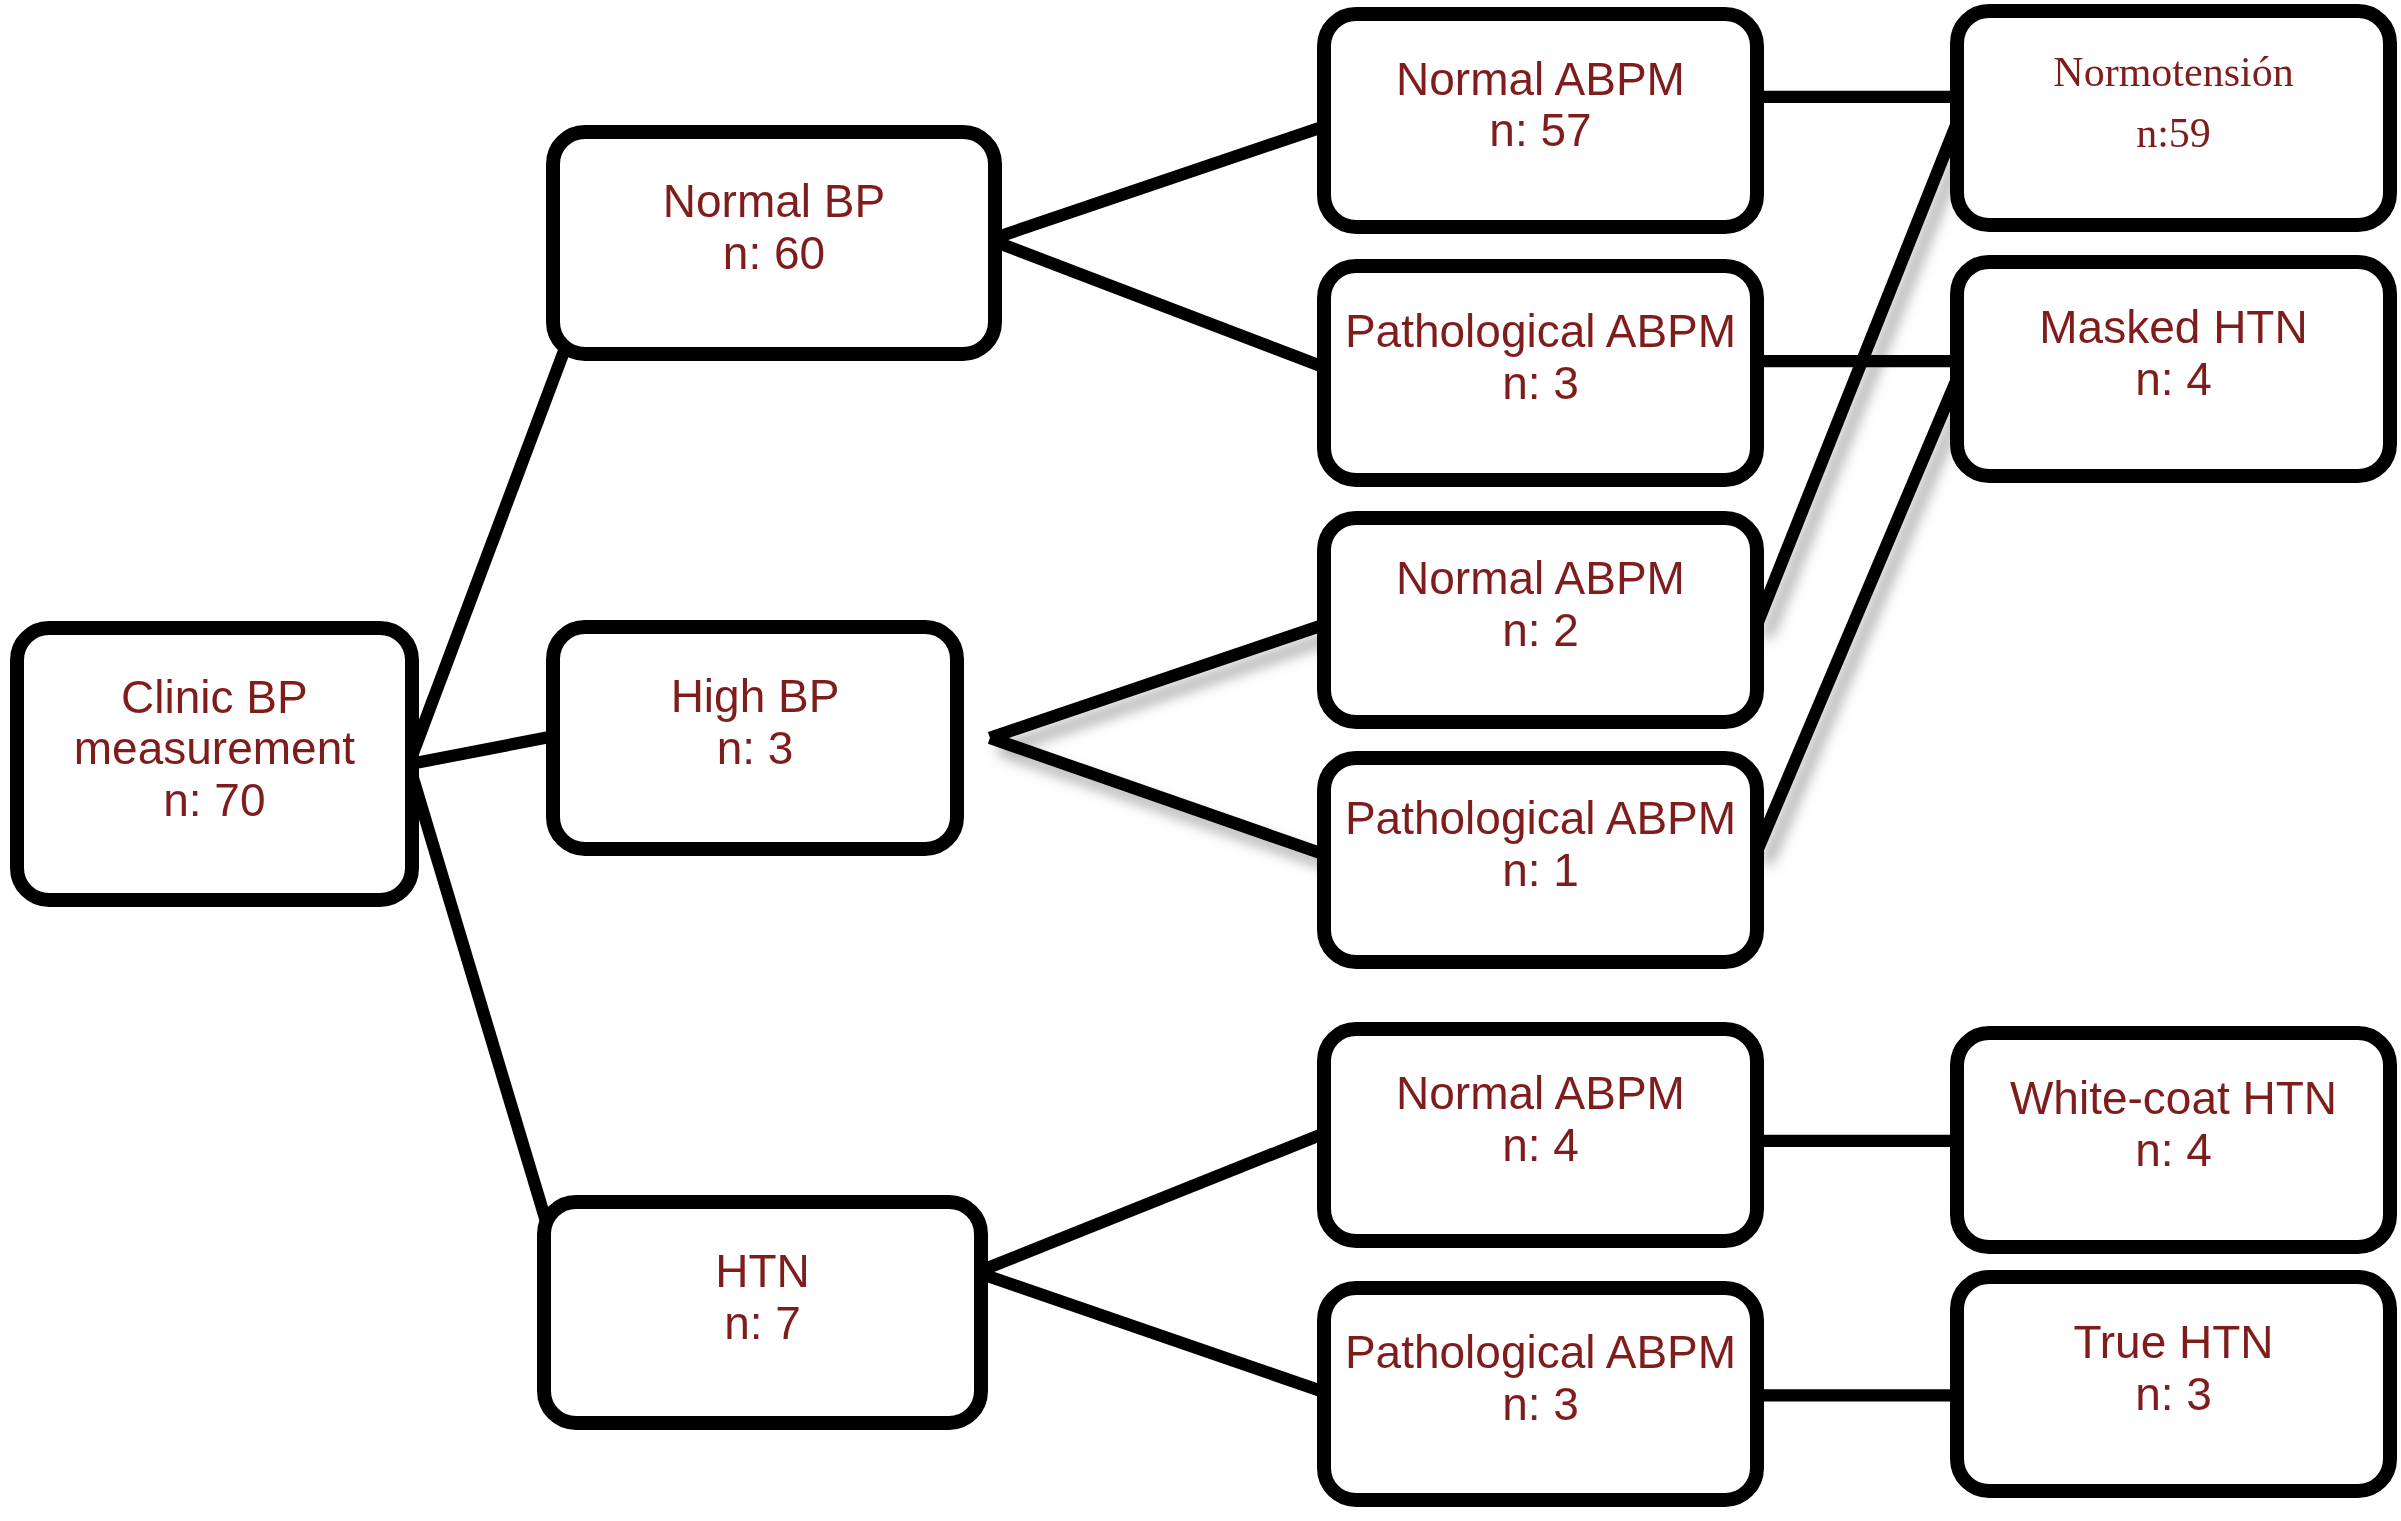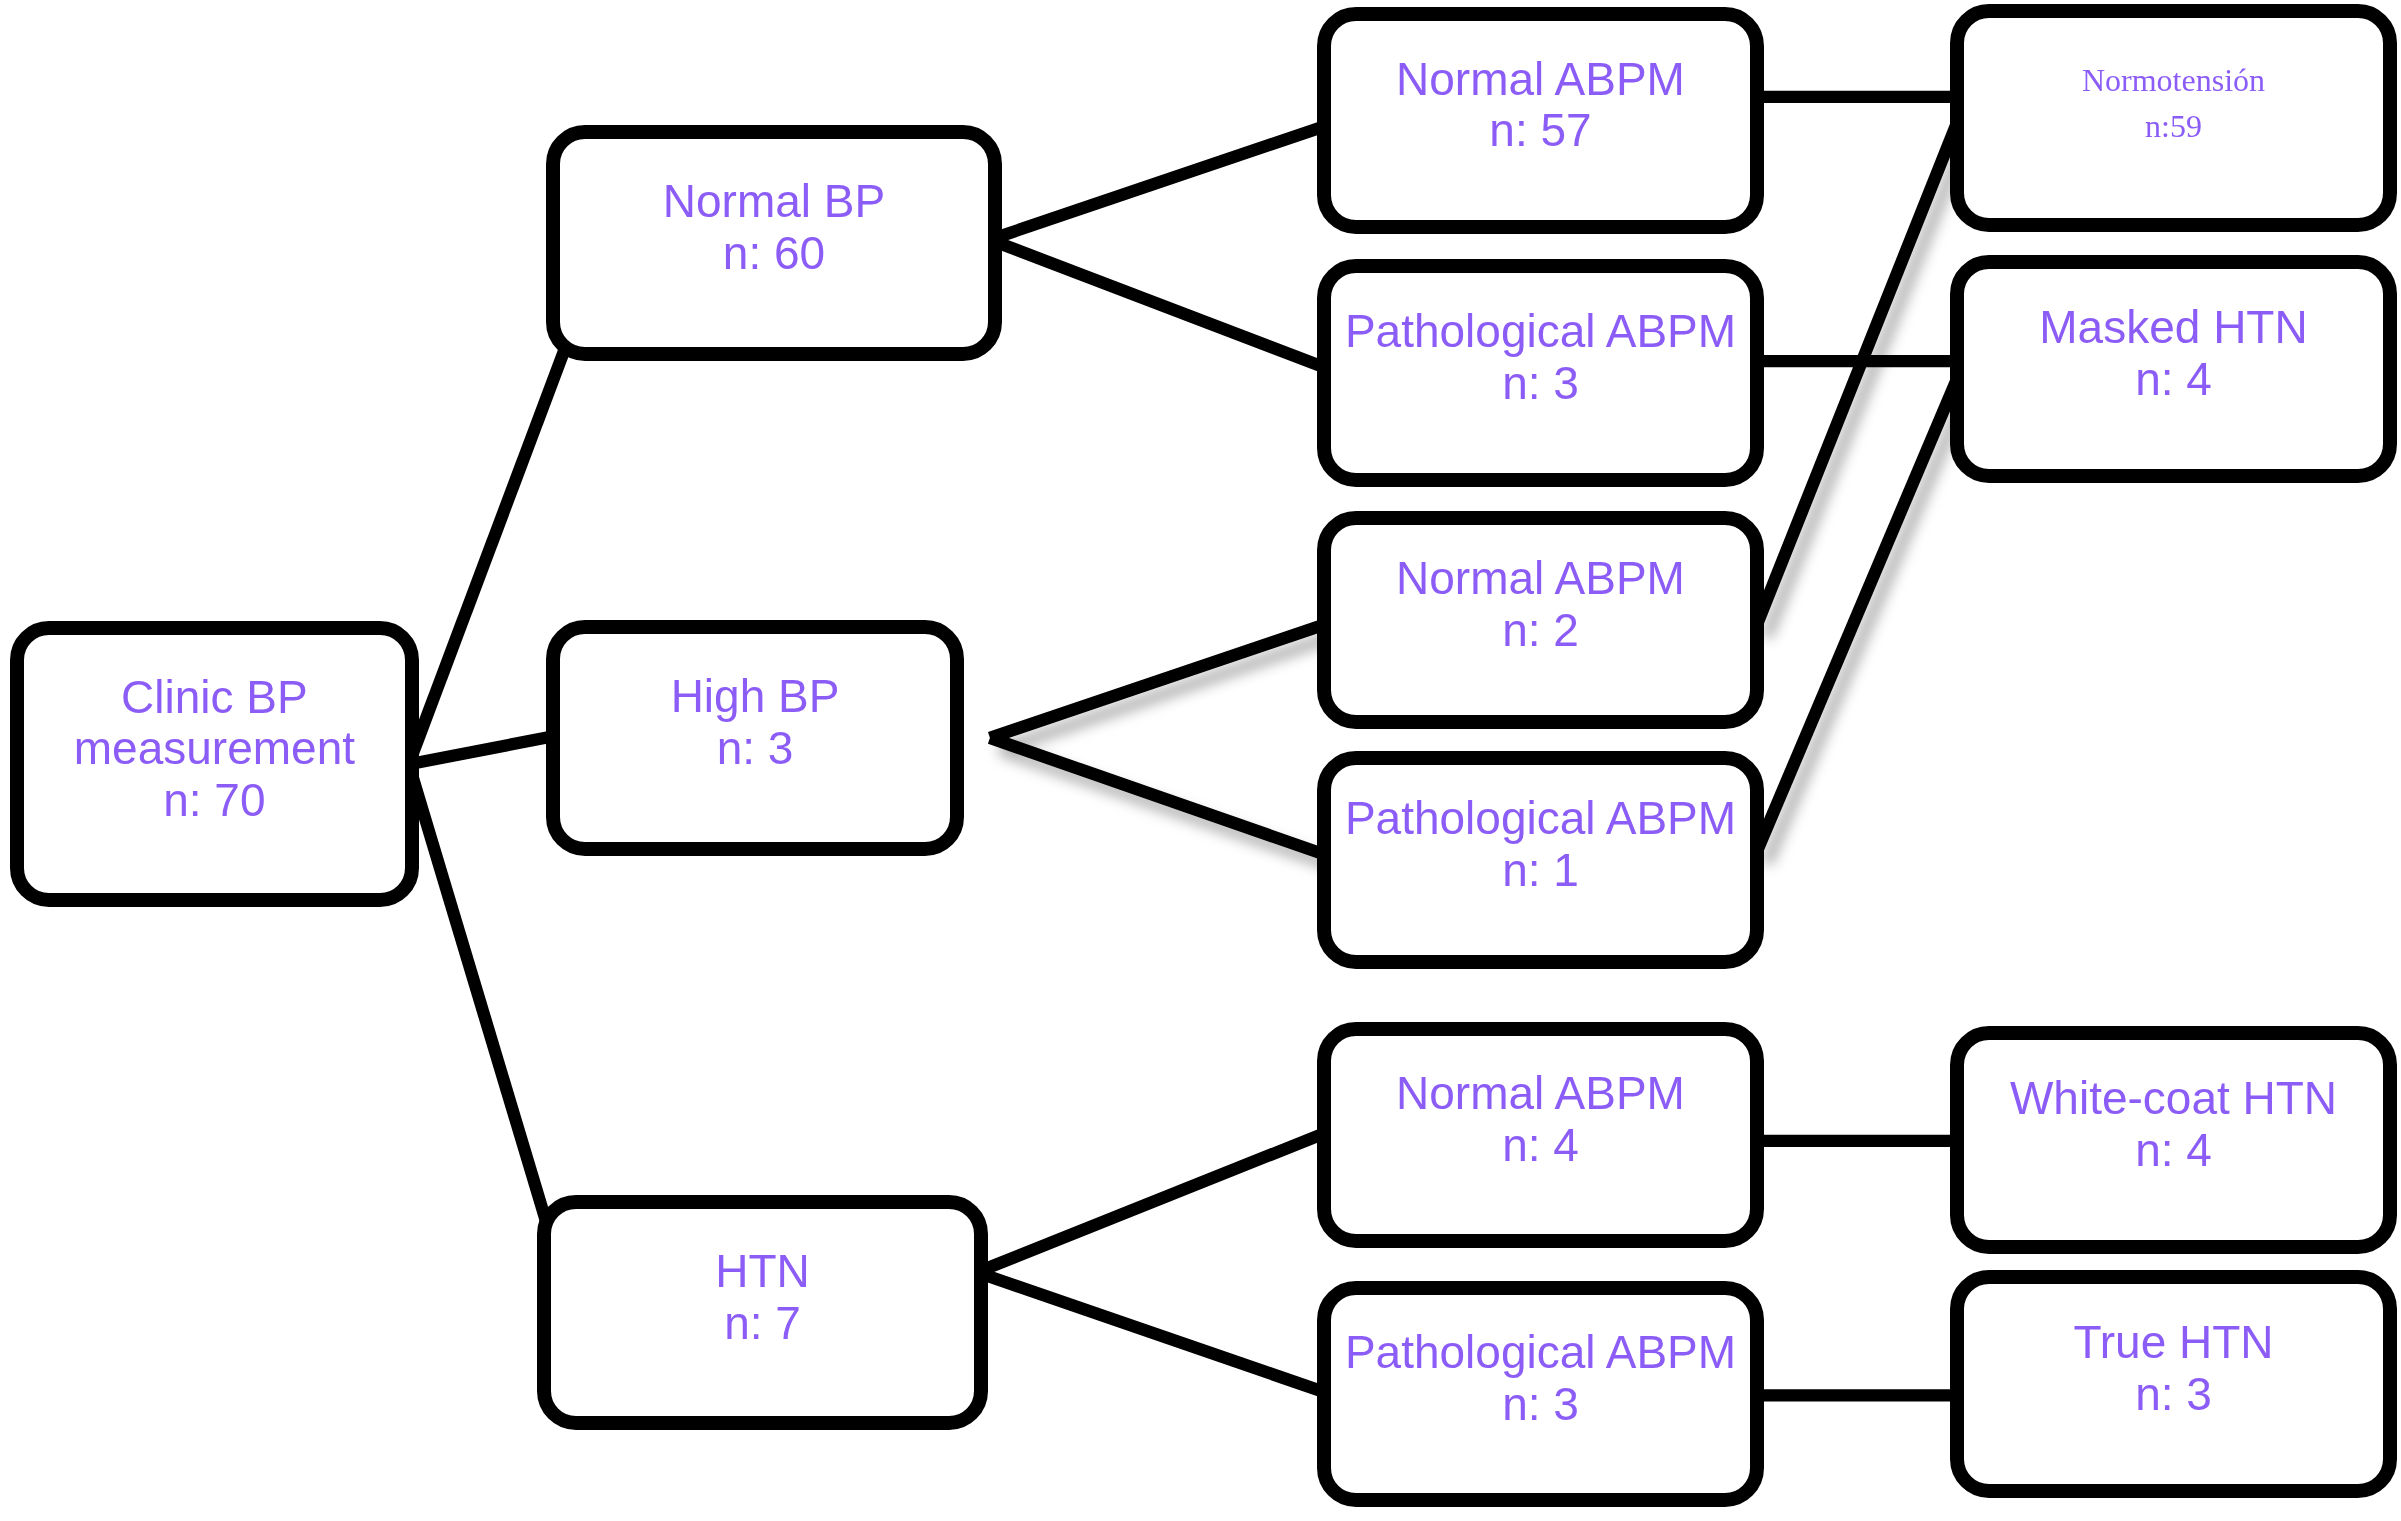--- a/index.html
+++ b/index.html
@@ -33,26 +33,26 @@
     display: flex;
     flex-direction: column;
     align-items: center;
     text-align: center;
     transform: translateY(-14.8px);
   }
   .ln {
     font-family: "Liberation Sans", "DejaVu Sans", sans-serif;
     font-size: 46px;
     line-height: 1.12;
-    color: #8b5cf6;
+    color: #7f1d1d;
     white-space: nowrap;
   }
   .node.serif .ln {
     font-family: "Liberation Serif", "DejaVu Serif", serif;
-    font-size: 32px;
+    font-size: 42px;
     line-height: 1.45;
   }
 </style>
 </head>
 <body>
 
 <div class="canvas">
 
   <svg class="wires" width="2401" height="1521" viewBox="0 0 2925 1853">
     <defs>

